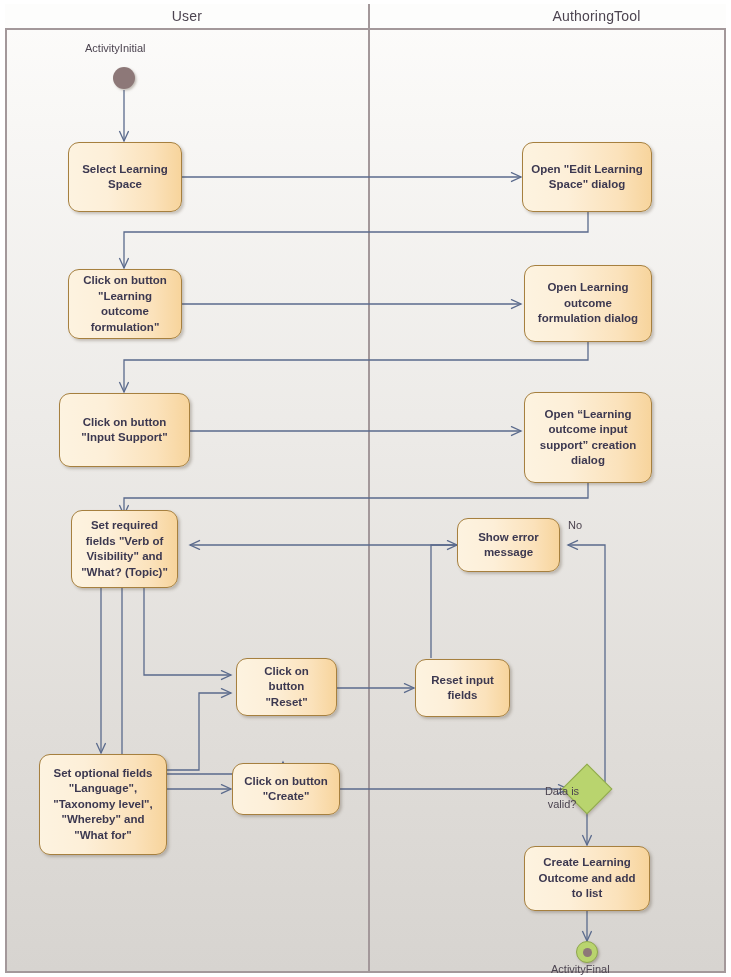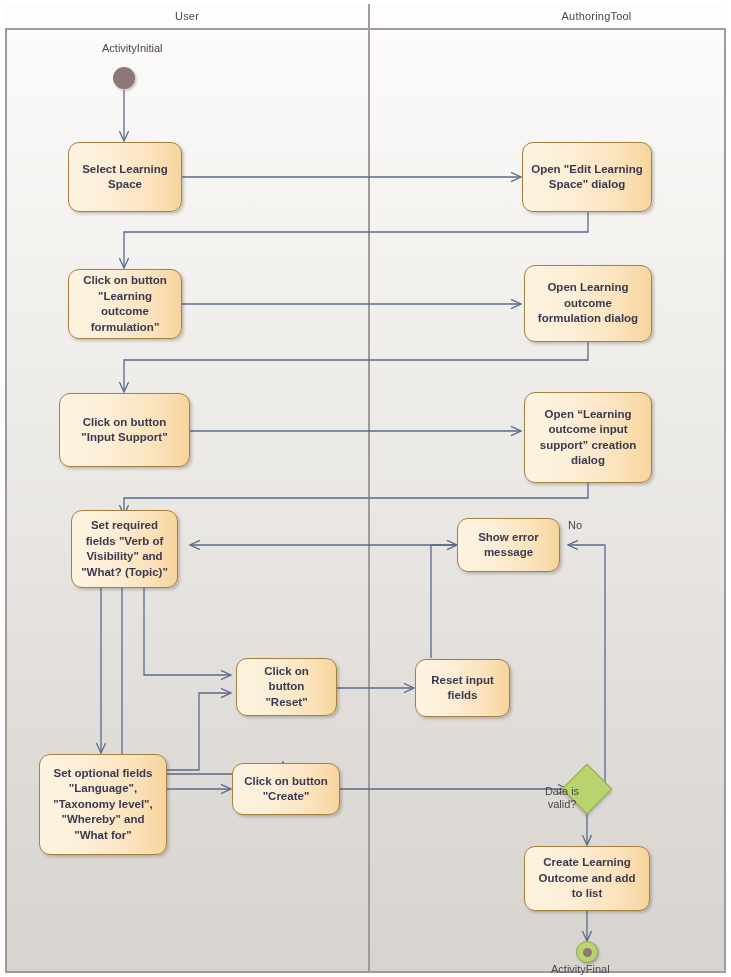--- a/index.html
+++ b/index.html
@@ -31,21 +31,21 @@
     box-sizing: border-box;
     border-bottom: 2px solid #a3989a;
     background: #fdfdfc;
   }
   .lane-header {
     position: absolute;
     top: 4px;
     height: 26px;
     line-height: 25px;
     text-align: center;
-    font-size: 11px;
+    font-size: 14px;
     color: #4c4450;
     letter-spacing: .2px;
   }
   .lane-header.user { left: 5px; width: 364px; }
   .lane-header.tool { left: 371px; width: 355px; padding-left: 48px; }
   .lane-divider {
     position: absolute;
     left: 368px; top: 4px;
     width: 2px; height: 969px;
     background: #a3989a;
@@ -185,21 +185,21 @@
       <path d="M340,789 L568,789"></path>
 
       <path d="M605,789 L605,545 L568,545"></path>
 
       <path d="M587,808 L587,845"></path>
 
       <path d="M587,911 L587,941"></path>
     </g>
   </svg>
 
-  <div class="node-caption" style="left:102px; top:42px;">ActivityInitial</div>
+  <div class="node-caption" style="left:85px; top:42px;">ActivityInitial</div>
   <div class="initial-node" style="left:113px; top:67px;"></div>
 
   <div class="node" style="left:68px; top:142px; width:114px; height:70px;">
     <span>Select Learning
 Space</span>
   </div>
 
   <div class="node" style="left:522px; top:142px; width:130px; height:70px;">
     <span>Open "Edit Learning
 Space" dialog</span>

